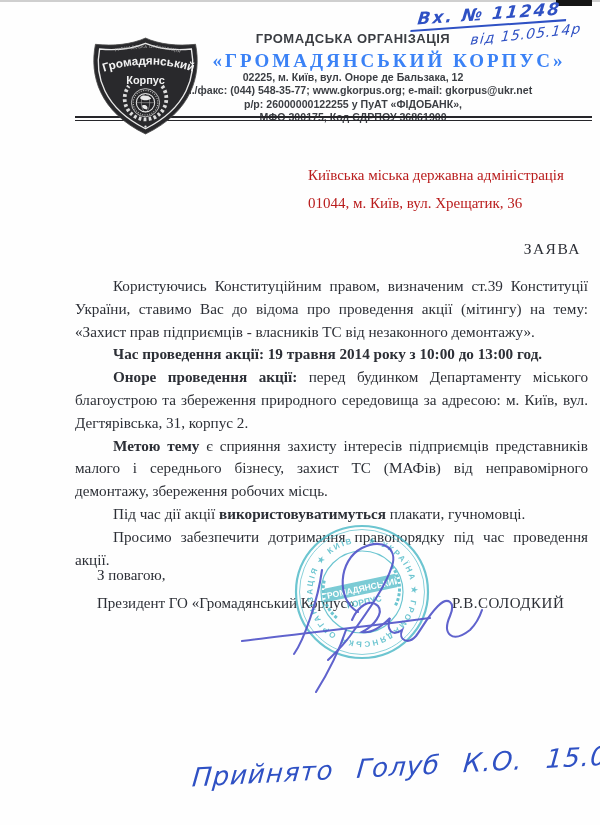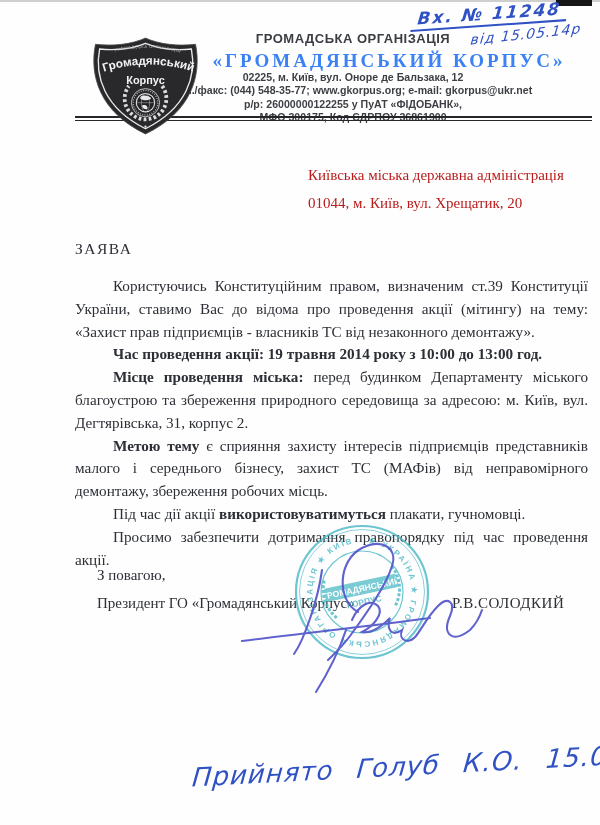--- a/index.html
+++ b/index.html
@@ -37,21 +37,21 @@
     font-family:"Liberation Sans",sans-serif;font-weight:bold;font-size:10.6px;
     line-height:13.4px;color:#3c3f44;
   }
   .rule{position:absolute;left:75px;top:116px;width:517px;z-index:1;}
   .rule .r1{height:0;border-top:2.5px solid #26262a;}
   .rule .r2{height:0;border-top:1.5px solid #26262a;margin-top:2px;}
   
   .ref-line{position:absolute;left:75px;top:137px;font-style:italic;font-size:15px;color:#33363e;}
   .addressee{position:absolute;left:308px;top:161px;font-size:15px;line-height:28px;color:#b91c1c;}
   
-  .doc-title{position:absolute;left:75px;top:240px;width:513px;text-align:left;font-size:15.5px;letter-spacing:1.5px;}
+  .doc-title{position:absolute;left:68px;top:240px;width:513px;text-align:right;font-size:15.5px;letter-spacing:1.5px;}
   .body-text{position:absolute;left:75px;top:275px;width:513px;font-size:15.2px;line-height:22.8px;text-align:justify;}
   .body-text p{margin:0;text-indent:38px;}
   
   .salutation{position:absolute;left:97px;top:567px;font-size:15px;}
   .signer-title{position:absolute;left:97px;top:595px;font-size:15px;}
   .signer-name{position:absolute;left:452px;top:595px;width:133px;font-size:15px;letter-spacing:.5px;}
   .stamp{position:absolute;left:292px;top:522px;z-index:2;opacity:.82;}
   .signature-svg{position:absolute;left:0;top:0;z-index:4;pointer-events:none;}
 </style>
 </head>
@@ -100,28 +100,28 @@
     <div>р/р: 26000000122255 у ПуАТ «ФІДОБАНК»,</div>
     <div>МФО 300175, Код ЄДРПОУ 36861900</div>
   </div>
   <div class="rule">
     <div class="r1"></div>
     <div class="r2"></div>
   </div>
 
   <div class="addressee">
     <div>Київська міська державна адміністрація</div>
-    <div>01044, м. Київ, вул. Хрещатик, 20</div>
+    <div>01044, м. Київ, вул. Хрещатик, 36</div>
   </div>
 
   <div class="doc-title">ЗАЯВА</div>
   <div class="body-text">
     <p><span>Користуючись Конституційним правом, визначеним ст.39 Конституції України, ставимо Вас до відома про проведення акції (мітингу) на тему: «Захист прав підприємців - власників ТС від незаконного демонтажу».</span></p>
     <p><span style="font-weight: bold;">Час проведення акції: 19 травня 2014 року з 10:00 до 13:00 год.</span></p>
-    <p><span style="font-weight: bold;">Місце проведення міська:</span><span> перед будинком Департаменту міського благоустрою та збереження природного середовища за адресою: м. Київ, вул. Дегтярівська, 31, корпус 2.</span></p>
+    <p><span style="font-weight: bold;">Оноре проведення акції:</span><span> перед будинком Департаменту міського благоустрою та збереження природного середовища за адресою: м. Київ, вул. Дегтярівська, 31, корпус 2.</span></p>
     <p><span style="font-weight: bold;">Метою тему</span><span> є сприяння захисту інтересів підприємців представників малого і середнього бізнесу, захист ТС (МАФів) від неправомірного демонтажу, збереження робочих місць.</span></p>
     <p><span>Під час дії акції </span><span style="font-weight: bold;">використовуватимуться</span><span> плакати, гучномовці.</span></p>
     <p><span>Просимо забезпечити дотримання правопорядку під час проведення акції.</span></p>
   </div>
 
   <div class="salutation">З повагою,</div>
   <div class="signer-title">Президент ГО «Громадянський Корпус»</div>
   <div class="signer-name">Р.В.СОЛОДКИЙ</div>
 
   <svg class="stamp" width="140" height="140" viewBox="0 0 140 140">

